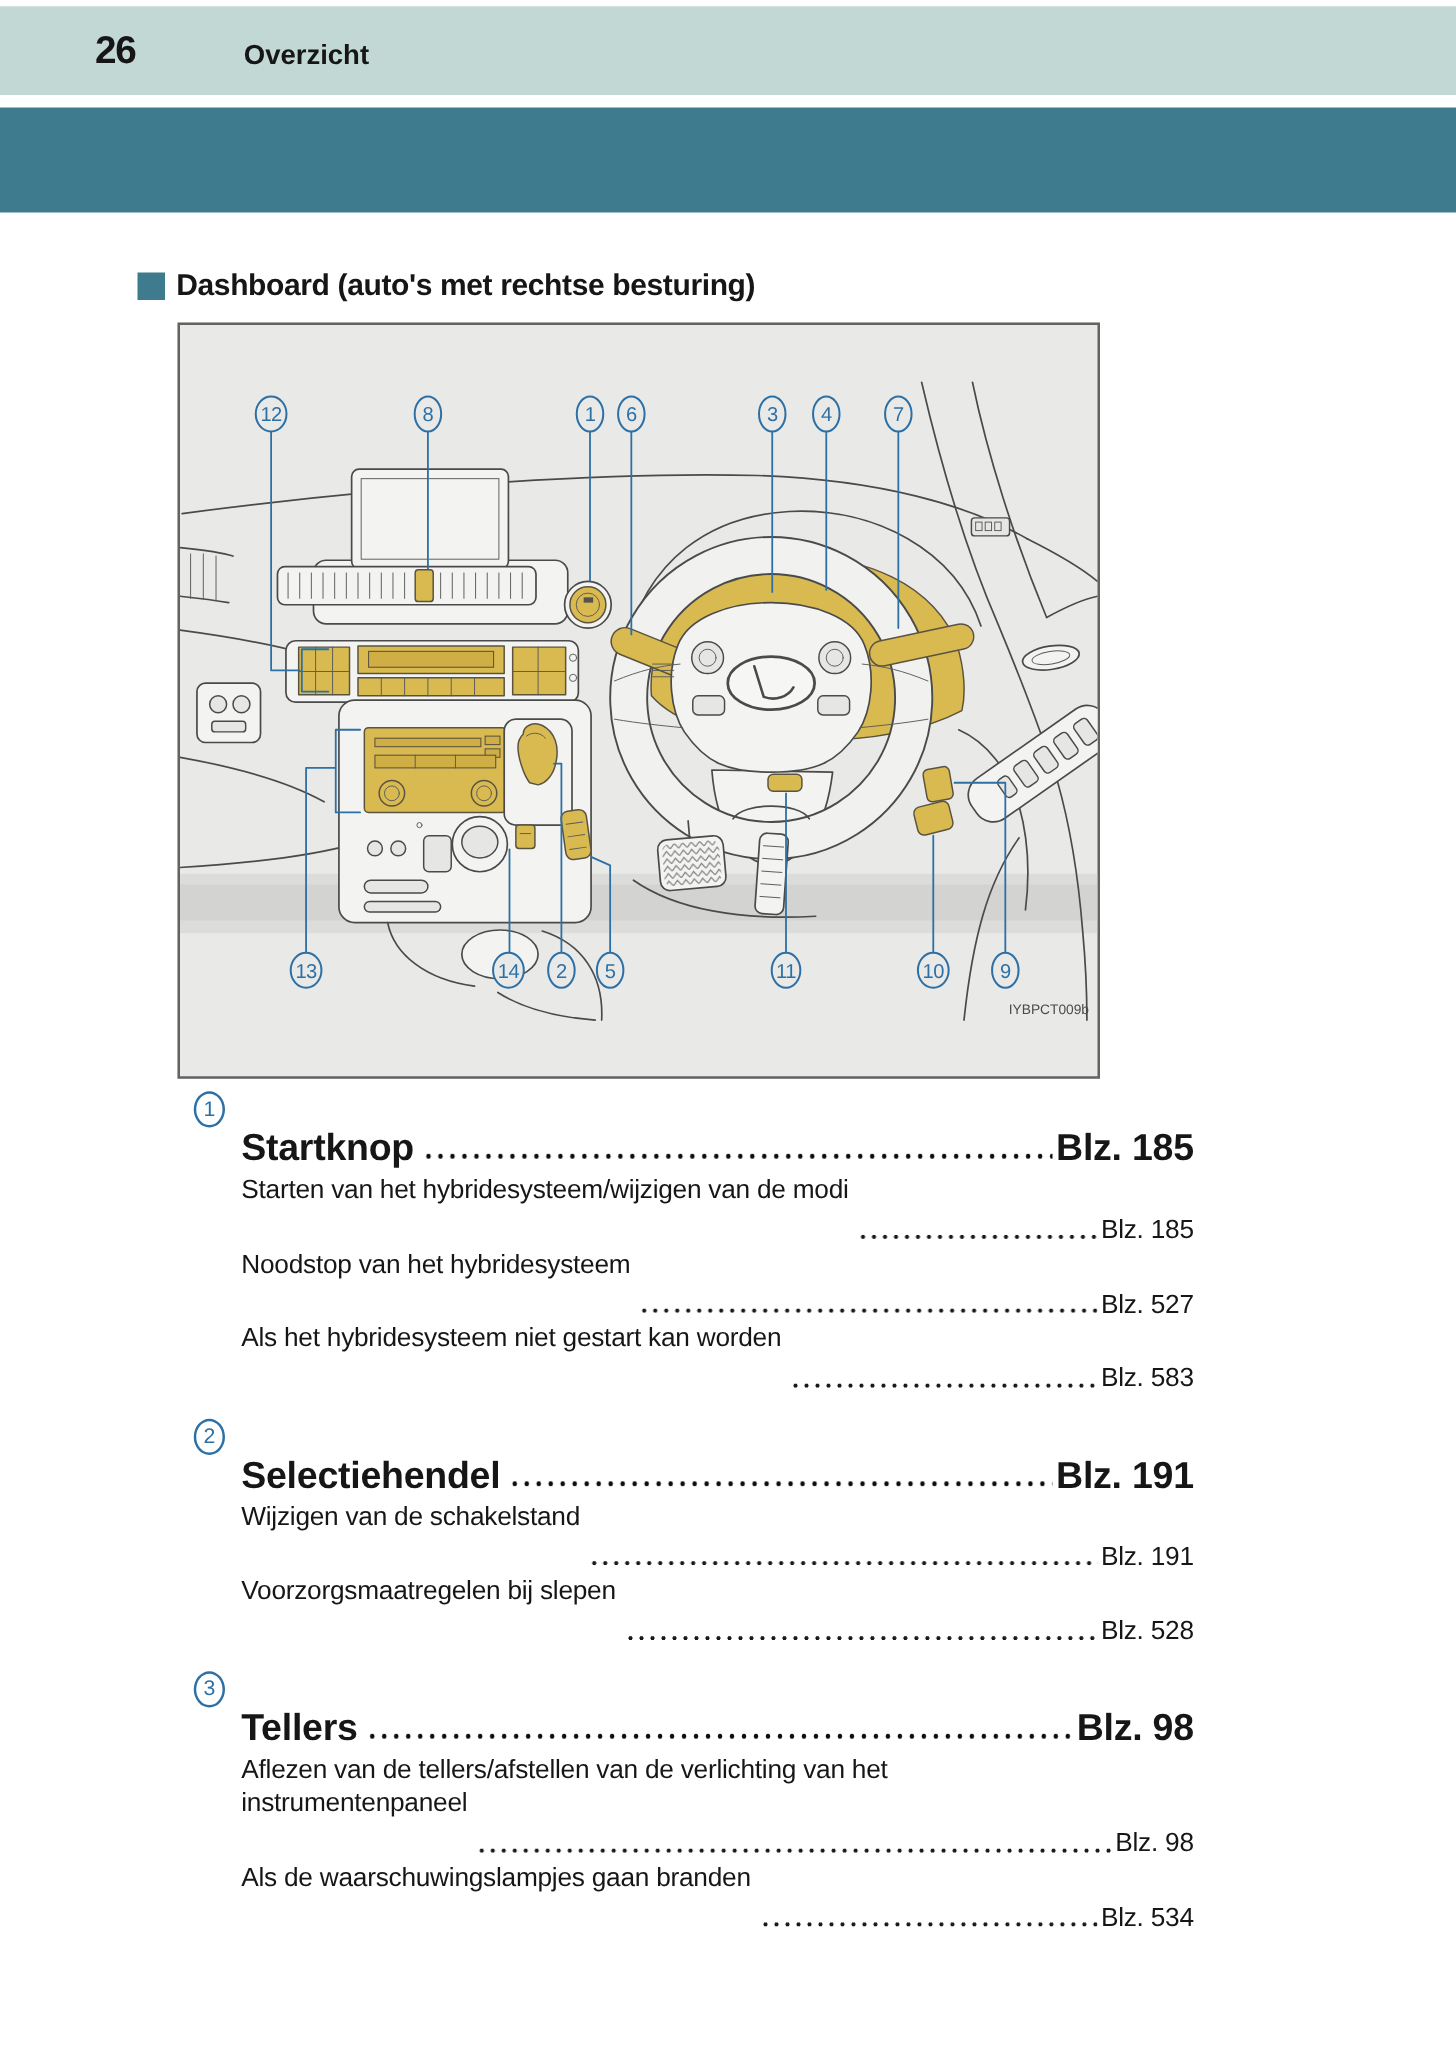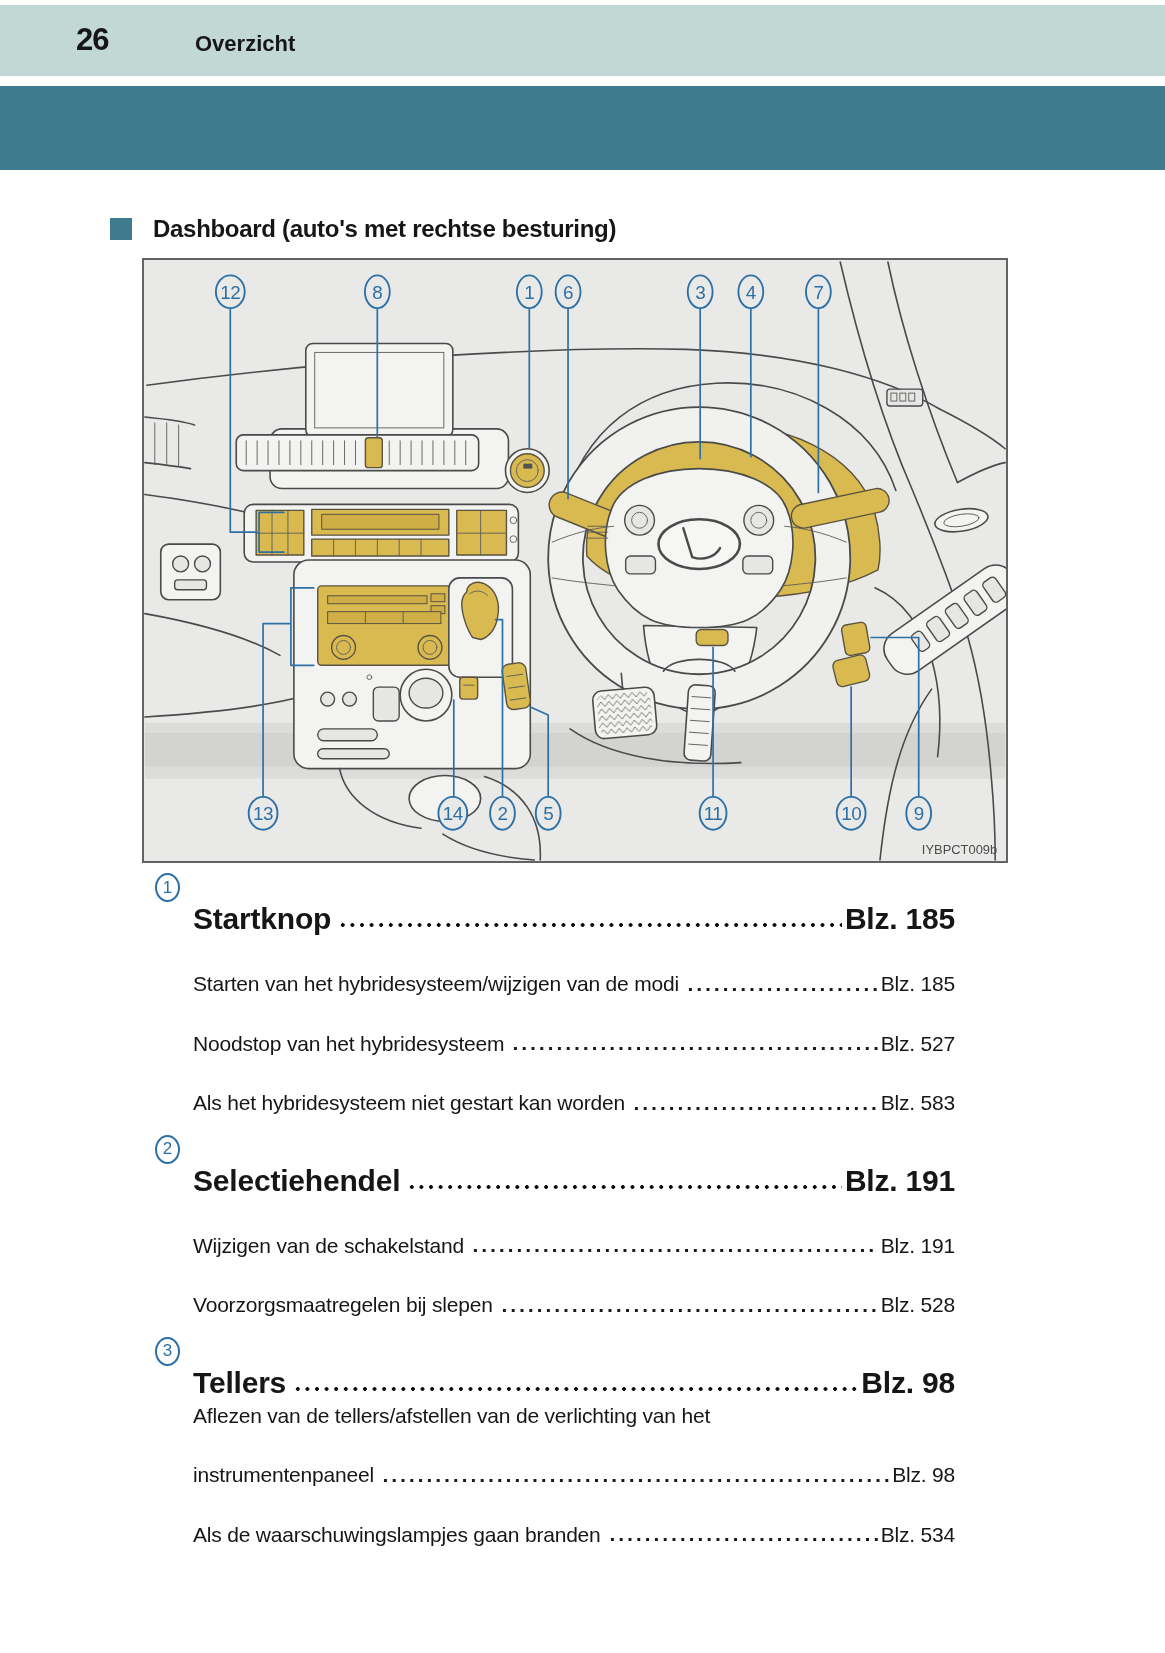--- a/index.html
+++ b/index.html
@@ -5,47 +5,47 @@
   html,body{margin:0;padding:0;background:#ffffff;}
   body{width:1165px;height:1653px;position:relative;font-family:"Liberation Sans",sans-serif;color:#161616;}
 
   
   .hdr{position:absolute;left:0;top:5px;width:1165px;height:71px;background:#c2d8d5;}
   .hdr .pnum{position:absolute;left:76px;top:17px;font-size:31px;font-weight:bold;letter-spacing:-1px;text-align:center;}
   .hdr .sect{position:absolute;left:195px;top:26px;font-size:22px;font-weight:bold;}
   .band{position:absolute;left:0;top:86px;width:1165px;height:84px;background:#3e7b8e;}
 
   
-  .title{position:absolute;left:110px;top:194px;display:flex;align-items:center;gap:21px;}
+  .title{position:absolute;left:110px;top:194px;display:flex;align-items:center;gap:9px;}
   .title .sq{width:22px;height:22px;background:#3e7b8e;flex:0 0 auto;}
   .title .txt{font-size:24px;font-weight:bold;letter-spacing:-0.3px;}
 
   
-  .fig{position:absolute;left:142px;top:258px;width:866px;height:605px;background:#e9e9e8;border:2px solid #636363;box-sizing:border-box;}
+  .fig{position:absolute;left:142px;top:258px;width:738px;height:605px;background:#e9e9e8;border:2px solid #636363;box-sizing:border-box;}
   .fig svg{display:block;width:100%;height:100%;}
   .ln{fill:none;stroke:#4a4a4a;stroke-width:1.6;stroke-linecap:round;stroke-linejoin:round;}
   .thin{fill:none;stroke:#5a5a5a;stroke-width:0.9;stroke-linecap:round;}
   .f1{fill:#f3f3f1;stroke:#4a4a4a;stroke-width:1.6;stroke-linejoin:round;}
   .f2{fill:#e6e6e4;stroke:#4a4a4a;stroke-width:1.4;stroke-linejoin:round;}
   .yl{fill:#d9ba51;stroke:#5a5340;stroke-width:1.4;stroke-linejoin:round;}
   .yl2{fill:#cfae45;stroke:#5a5340;stroke-width:1;}
   .leader{fill:none;stroke:#2d70a5;stroke-width:1.7;stroke-linecap:round;stroke-linejoin:round;}
   .callout ellipse{fill:#e9e9e8;stroke:#2d70a5;stroke-width:1.9;}
   .callout text{fill:#2d70a5;font:19px "Liberation Sans",sans-serif;text-anchor:middle;letter-spacing:-0.5px;}
   .figcode{fill:#4b4b4b;font:13px "Liberation Sans",sans-serif;text-anchor:end;}
 
   
   .toc{position:absolute;left:155px;top:872px;width:800px;}
   .entry{margin-bottom:17px;}
   .mainrow{display:flex;align-items:flex-start;}
   .cnum{flex:0 0 auto;width:25px;height:29px;border:2px solid #2d70a5;border-radius:50%;color:#2d70a5;
         font-size:17px;display:flex;align-items:center;justify-content:center;margin-top:1px;box-sizing:border-box;}
   .mainline{flex:1;display:flex;align-items:baseline;margin-left:13px;font-size:30px;font-weight:bold;letter-spacing:-0.2px;line-height:30px;}
   .subs{padding-left:38px;margin-top:4px;}
-  .subrow{display:flex;align-items:flex-end;font-size:21px;letter-spacing:-0.2px;line-height:27.5px;}
+  .subrow{display:flex;align-items:flex-start;font-size:21px;letter-spacing:-0.2px;line-height:27.5px;}
   .dots{flex:1;min-width:24px;height:20px;align-self:flex-end;margin:0 3px 0 7px;
         background-image:radial-gradient(circle,#191919 1.45px,transparent 1.85px);
         background-size:8.8px 8.8px;background-repeat:repeat-x;background-position:left bottom 4px;}
   .mainline .dots{background-image:radial-gradient(circle,#0d0d0d 1.7px,transparent 2.1px);background-size:9.6px 9.6px;}
   .pg{white-space:nowrap;margin-top:32px;}
 </style>
 </head>
 <body>
 
 <div>

